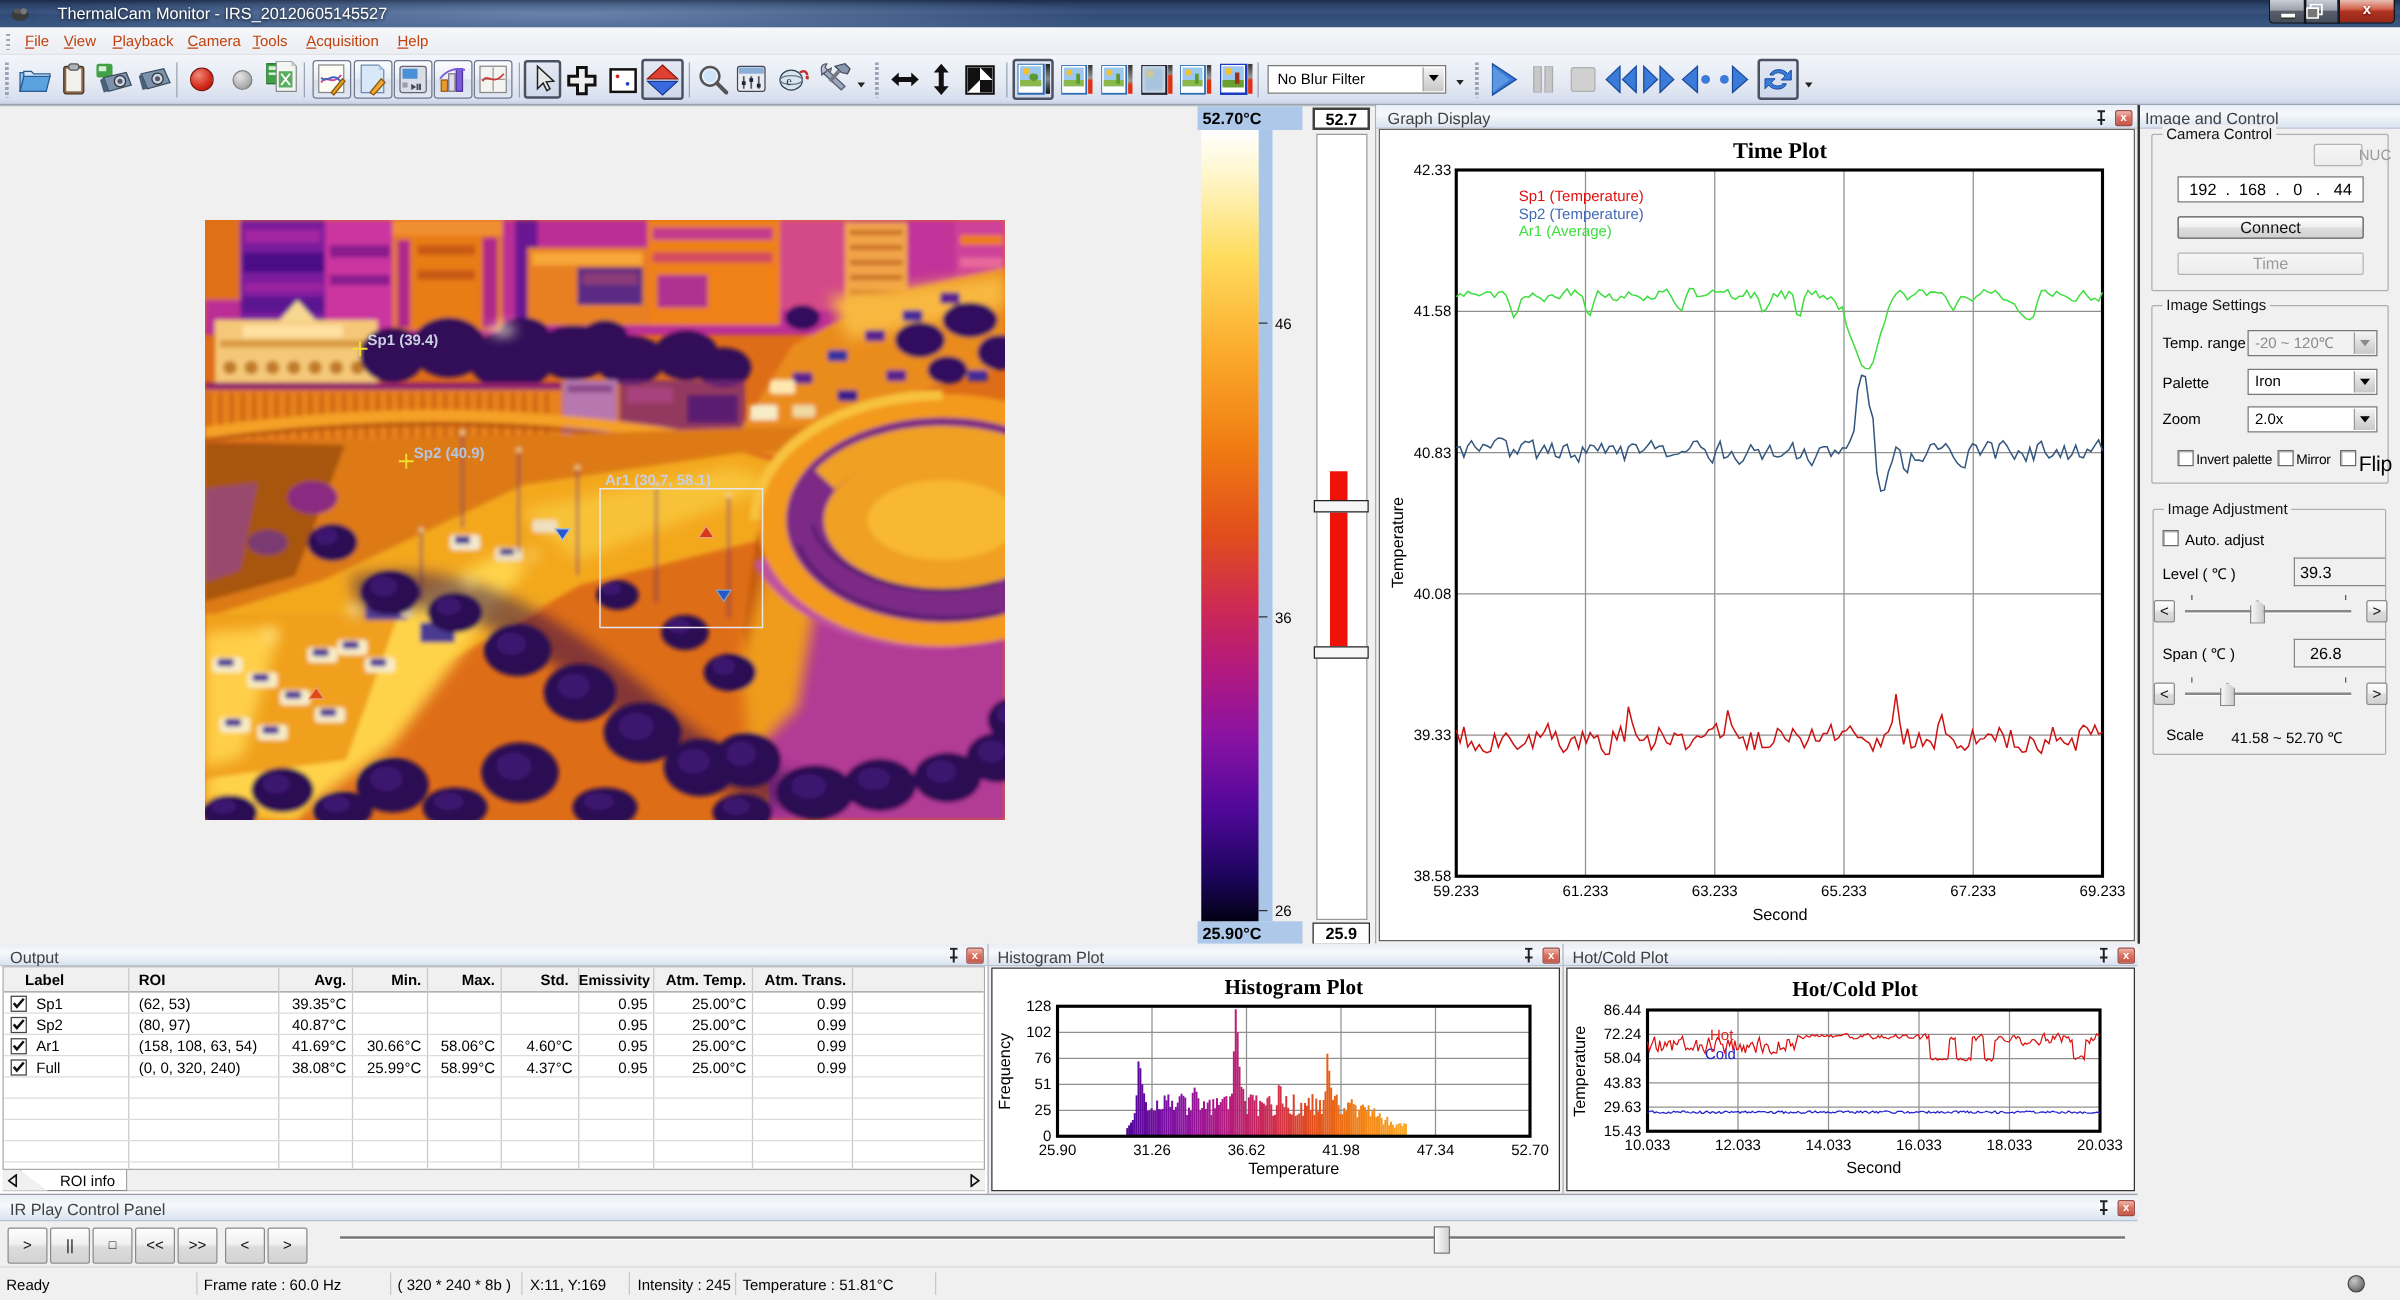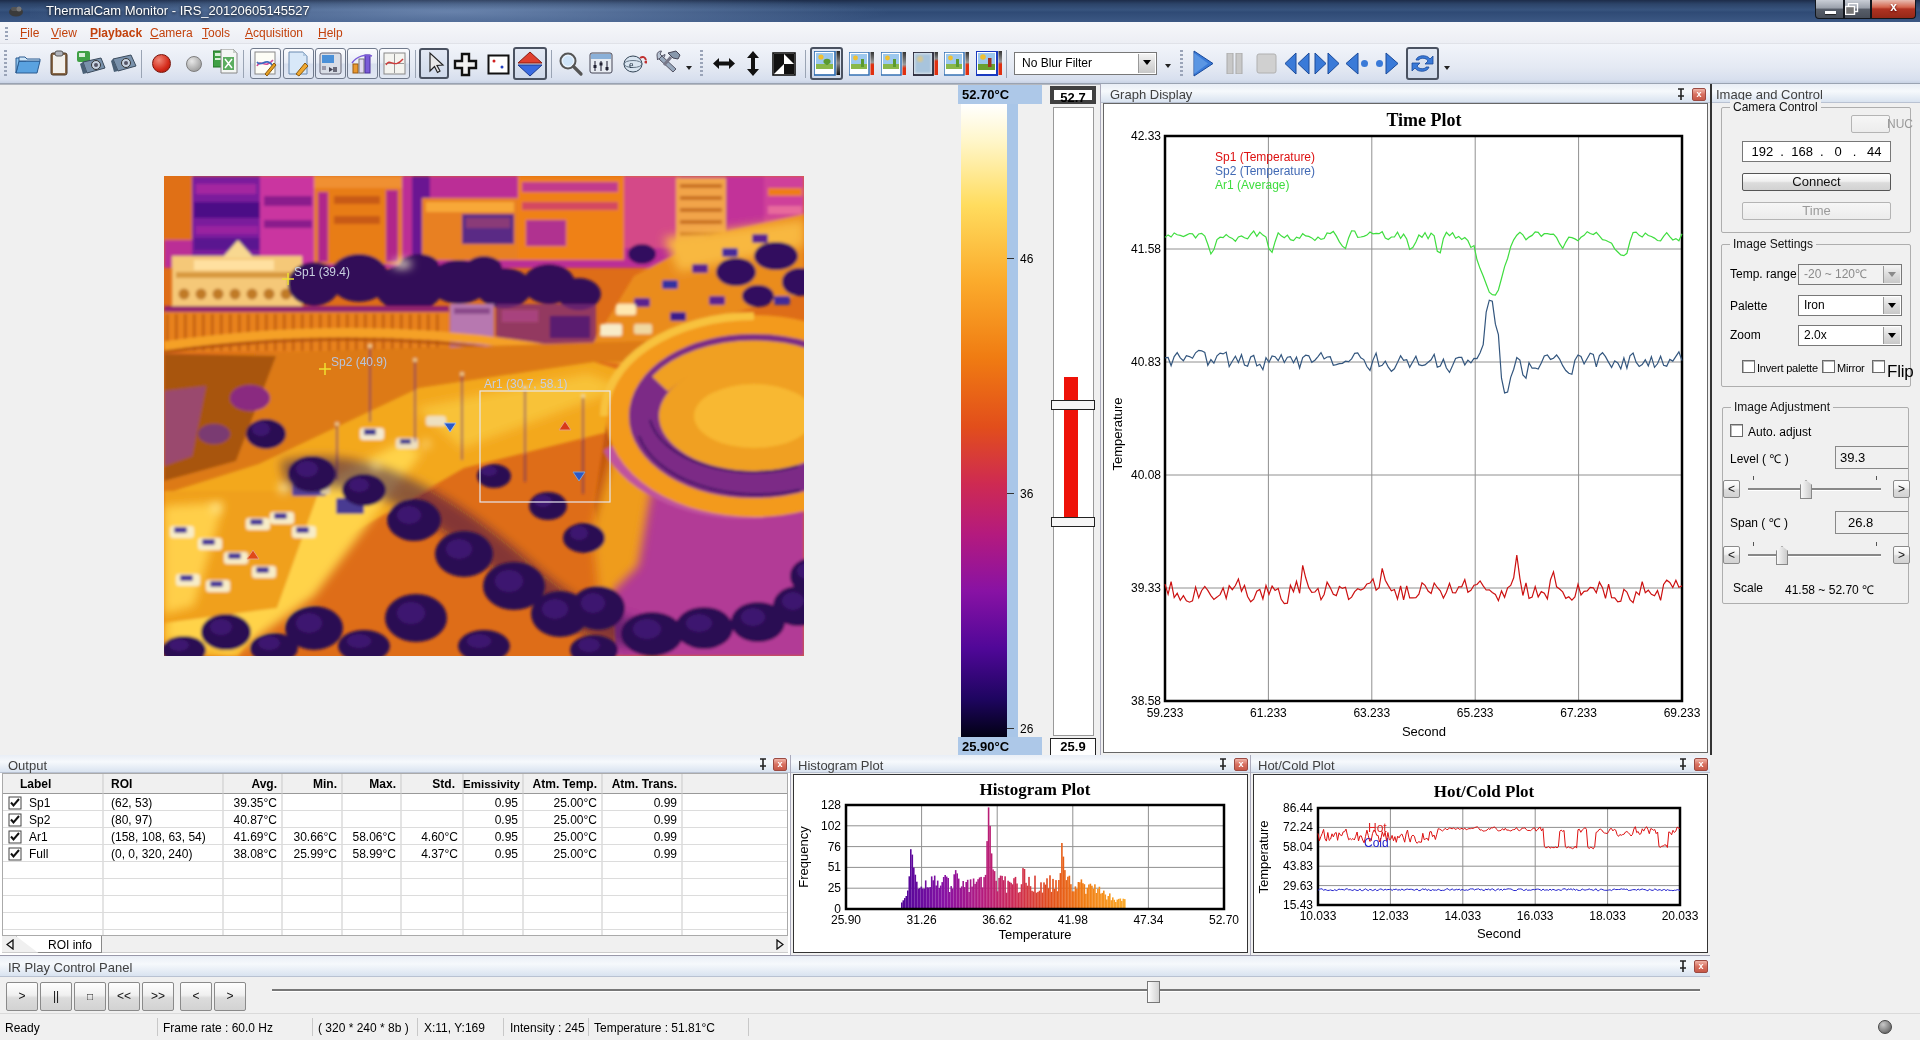--- a/index.html
+++ b/index.html
@@ -60,21 +60,21 @@
       <rect x="0.5" y="3.5" width="9" height="8" fill="#777" stroke="#fff" stroke-width="1.4"></rect>
     </svg>
   </div>
 <div class="abs wbtn" style="left:1871px;width:45px;background:linear-gradient(180deg,#e8bdb2 0%,#d4654e 40%,#b03322 50%,#942818 100%);border-bottom-right-radius:4px;">
   <span style="font-size:12px;font-weight:bold;text-shadow:0 1px 2px #500;">x</span></div>
 
 <div class="abs menubar"></div>
 <div class="abs grip" style="left:5px;top:27px;height:13px;"></div>
 <div class="abs mitem" style="left:20px;"><u>F</u>ile</div>
 <div class="abs mitem" style="left:51px;"><u>V</u>iew</div>
-<div class="abs mitem" style="left:90px;font-weight:bold;"><u>P</u>layback</div>
+<div class="abs mitem" style="left:90px;"><u>P</u>layback</div>
 <div class="abs mitem" style="left:150px;"><u>C</u>amera</div>
 <div class="abs mitem" style="left:202px;"><u>T</u>ools</div>
 <div class="abs mitem" style="left:245px;"><u>A</u>cquisition</div>
 <div class="abs mitem" style="left:318px;"><u>H</u>elp</div>
 
 <div class="abs toolbar"></div>
 <div class="abs grip" style="left:4px;"></div>
 
 <div class="abs" style="left:14px;top:53px;">
     <svg width="30" height="22">
@@ -400,21 +400,21 @@
 <div class="abs tbtn pressed" style="left:1406px;top:47px;width:33px;height:33px;">
 <svg width="27" height="27" style="margin:1px">
       <path d="M7 10 C8 5,18 4,21 9 L24 6 L24 14 L16 14 L19 11 C17 7,10 8,10 10 Z" fill="#3a7ad8" stroke="#1a4a9a" stroke-width=".8"></path>
       <path d="M20 17 C19 22,9 23,6 18 L3 21 L3 13 L11 13 L8 16 C10 20,17 19,17 17 Z" fill="#3a7ad8" stroke="#1a4a9a" stroke-width=".8"></path>
     </svg>
   </div>
 <div class="abs" style="left:1444px;top:66px;width:0;height:0;border:3.5px solid transparent;border-top:4.5px solid #222;"></div>
 
 <div class="abs canvas"></div>
 
-<div class="abs" style="left:164px;top:176px;width:720px;height:480px;">
+<div class="abs" style="left:164px;top:176px;width:720px;height:480px;font-weight:bold;">
     <svg width="640" height="480" viewBox="0 0 640 480">
       <defs>
         <filter id="tb" x="-5%" y="-5%" width="110%" height="110%">
           <feGaussianBlur stdDeviation="1.8"></feGaussianBlur>
         </filter>
         <filter id="tb2" x="-20%" y="-20%" width="140%" height="140%">
           <feGaussianBlur stdDeviation="5"></feGaussianBlur>
         </filter>
       </defs>
       <rect width="640" height="480" fill="#de6d18"></rect>
@@ -670,21 +670,21 @@
 <div class="abs" style="left:958px;top:85px;width:84px;height:19px;background:#adc8e8;font-weight:bold;font-size:13px;line-height:19px;padding-left:4px;">52.70°C</div>
 <div class="abs" style="left:958px;top:737px;width:84px;height:20px;background:#adc8e8;font-weight:bold;font-size:13px;line-height:20px;padding-left:4px;">25.90°C</div>
 <div class="abs" style="left:961px;top:104px;width:46px;height:633px;background:linear-gradient(180deg,#ffffff 0%,#fff6c8 6%,#ffdc5e 16%,#fbab2c 28%,#f07c12 40%,#e24e1b 51%,#ce2a52 60%,#b41a7e 68%,#8812a4 77%,#500798 86%,#1e0560 94%,#020114 100%);"></div>
 <div class="abs" style="left:1007px;top:104px;width:11px;height:633px;background:#a9c6e8;"></div>
 <div class="abs" style="left:1007px;top:258px;width:7px;height:1px;background:#333;"></div>
 <div class="abs" style="left:1007px;top:493px;width:7px;height:1px;background:#333;"></div>
 <div class="abs" style="left:1007px;top:728px;width:7px;height:1px;background:#333;"></div>
 <div class="abs lbl" style="left:1020px;top:252px;">46</div>
 <div class="abs lbl" style="left:1020px;top:487px;">36</div>
 <div class="abs lbl" style="left:1020px;top:722px;">26</div>
-<div class="abs" style="left:1050px;top:86px;width:46px;height:18px;background:#fff;border:4px solid #404040;font-weight:bold;font-size:13px;text-align:center;line-height:16px;">52.7</div>
+<div class="abs" style="left:1050px;top:86px;width:46px;height:18px;background:#fff;border:2px solid #404040;font-weight:bold;font-size:13px;text-align:center;line-height:16px;">52.7</div>
 <div class="abs" style="left:1050px;top:738px;width:46px;height:18px;background:#fff;border:1px solid #222;font-weight:bold;font-size:13px;text-align:center;line-height:16px;">25.9</div>
 <div class="abs" style="left:1053px;top:107px;width:41px;height:629px;background:#fff;border:1px solid #999;"></div>
 <div class="abs" style="left:1064px;top:377px;width:14px;height:141px;background:#ee1208;"></div>
 <div class="abs" style="left:1051px;top:400px;width:44px;height:10px;background:#f6f6f6;border:1px solid #222;"></div>
 <div class="abs" style="left:1051px;top:517px;width:44px;height:10px;background:#f6f6f6;border:1px solid #222;"></div>
 
 <div class="abs" style="left:1100px;top:84px;width:610px;height:671px;background:#f0f0f0;border-left:1px solid #aab;"></div>
 <div class="abs phdr" style="left:1101px;top:84px;width:609px;height:19px;"></div>
 <div class="abs phdrtxt" style="left:1110px;top:87px;">Graph Display</div>
 <div class="abs" style="left:1676px;top:88px;">

